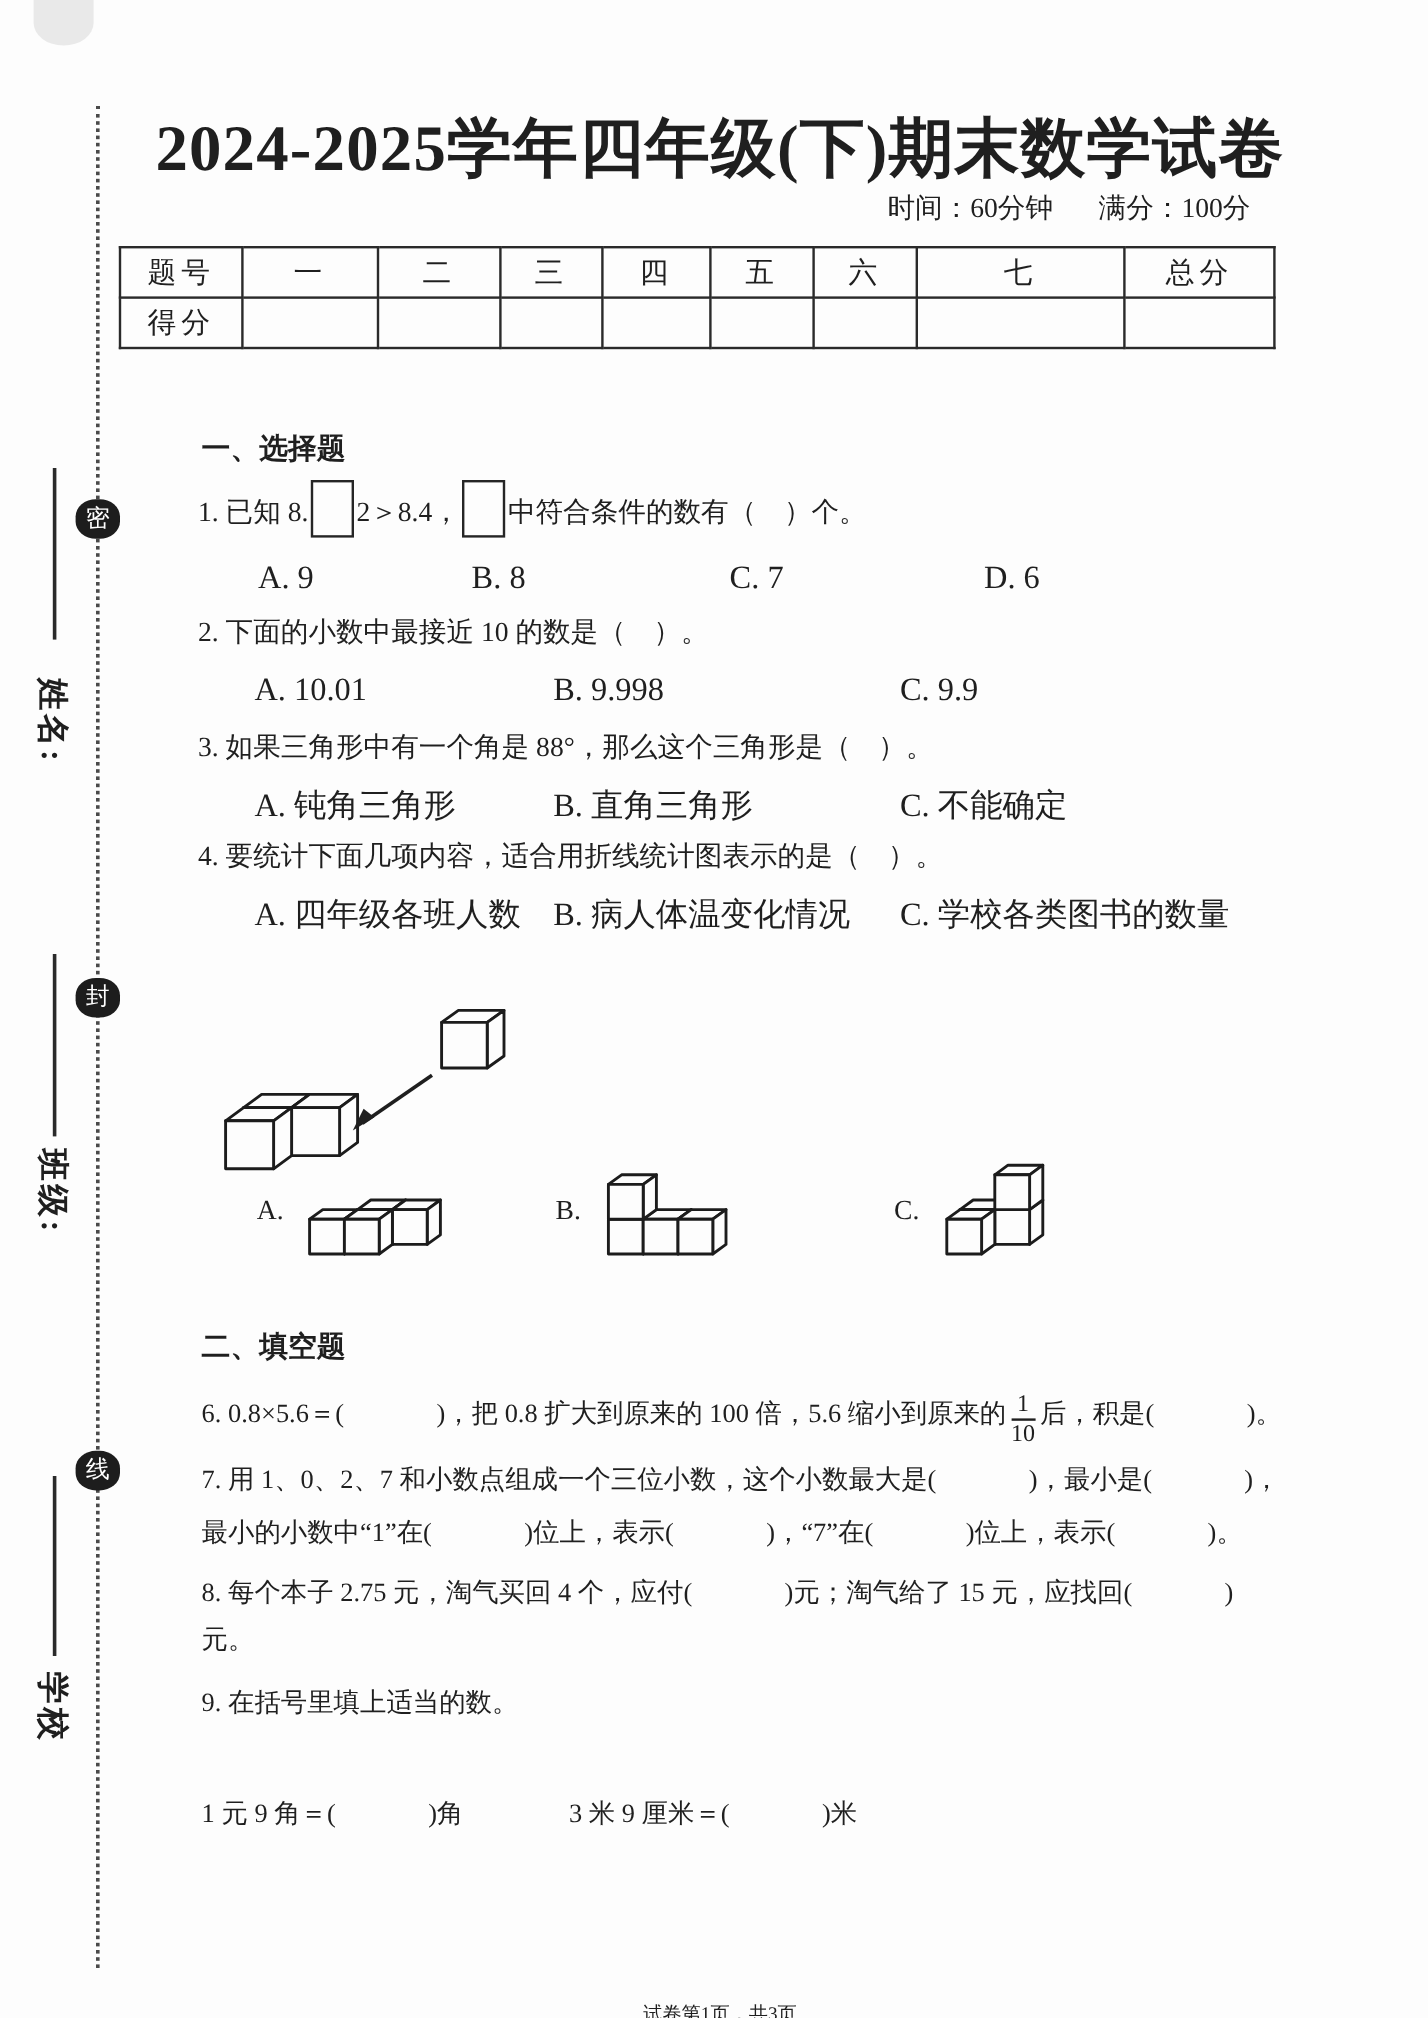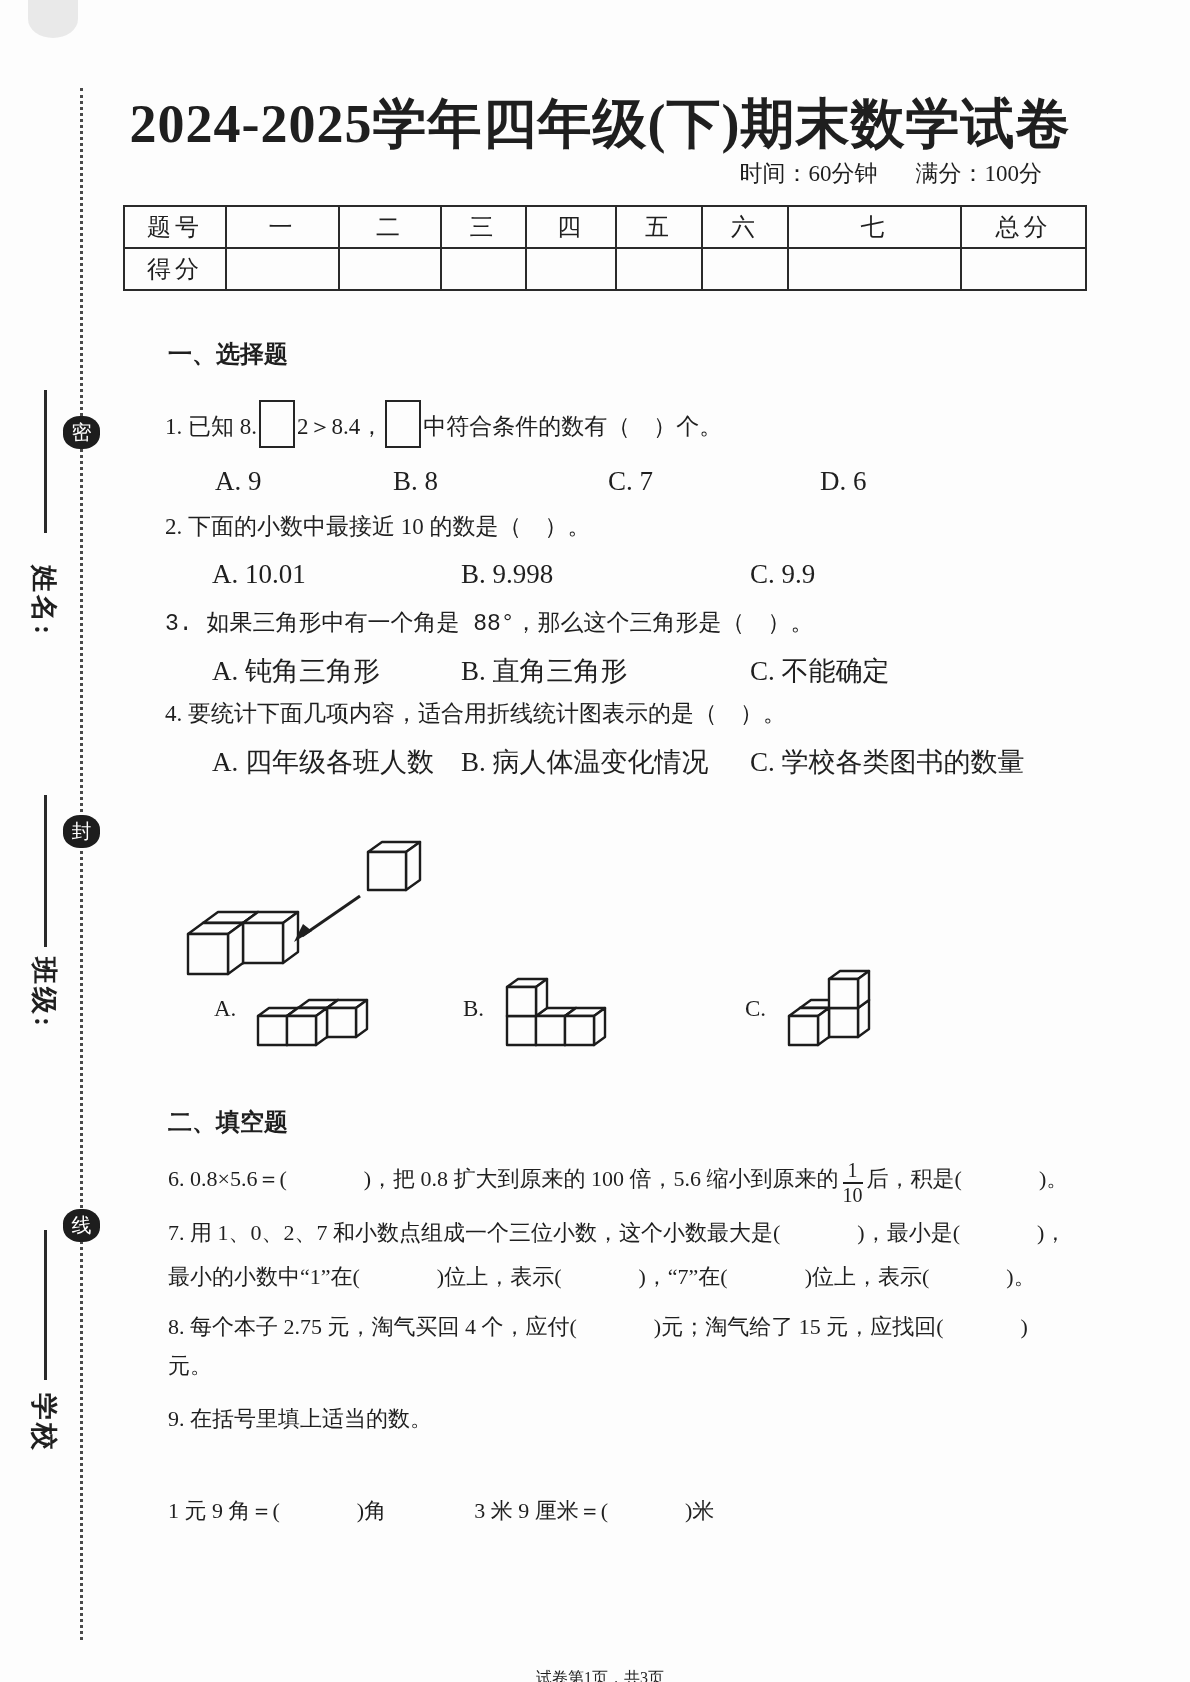--- a/index.html
+++ b/index.html
@@ -13,21 +13,21 @@
   .title{
     left:90px;top:88px;width:1020px;text-align:center;
     font-size:54px;font-weight:bold;letter-spacing:1px;white-space:nowrap;
   }
   .meta{
     left:150px;top:158px;width:892px;text-align:right;font-size:23px;white-space:pre;
   }
   .meta .gap{display:inline-block;width:38px;}
   
   table.score{
-    position:absolute;left:123px;top:205px;width:962px;height:82px;
+    position:absolute;left:99px;top:205px;width:962px;height:82px;
     border-collapse:collapse;table-layout:fixed;
   }
   table.score td{
     border:2px solid #2a2a2a;text-align:center;font-size:24px;
     height:40px;padding:0;letter-spacing:4px;
   }
   
   .seal-dotline{left:80px;top:88px;height:1552px;border-left:3px dotted #4a4a4a;width:0;}
   .seal-badge{
     left:63px;width:37px;height:33px;background:#1d1d1d;color:#fff;
@@ -115,38 +115,38 @@
     <td></td>
     <td></td>
     <td></td>
     <td></td>
   </tr>
 </tbody>
   </table>
 
 <div class="abs content">
 
-  <div class="abs h-sec" style="top:338px;">一、选择题</div>
+  <div class="abs h-sec" style="top:358px;">一、选择题</div>
 
   <div class="abs q" style="top:400px;"><span>1. 已知 8.</span><span class="qbox"></span><span>2＞8.4，</span><span class="qbox"></span><span>中符合条件的数有（　）个。</span></div>
   <div class="abs optrow" style="top:466px;width:940px;">
     <span style="left:65px;">A. 9</span>
     <span style="left:243px;">B. 8</span>
     <span style="left:458px;">C. 7</span>
     <span style="left:670px;">D. 6</span>
   </div>
 
   <div class="abs q" style="top:511px;">2. 下面的小数中最接近 10 的数是（　）。</div>
   <div class="abs optrow" style="top:559px;width:940px;">
     <span style="left:62px;">A. 10.01</span>
     <span style="left:311px;">B. 9.998</span>
     <span style="left:600px;">C. 9.9</span>
   </div>
 
-  <div class="abs q" style="top:607px;font-family:Liberation Mono, monospace;">3. 如果三角形中有一个角是 88°，那么这个三角形是（　）。</div>
+  <div class="abs q" style="top:607px;">3. 如果三角形中有一个角是 88°，那么这个三角形是（　）。</div>
   <div class="abs optrow" style="top:653px;width:940px;">
     <span style="left:62px;">A. 钝角三角形</span>
     <span style="left:311px;text-align:right;">B. 直角三角形</span>
     <span style="left:600px;">C. 不能确定</span>
   </div>
 
   <div class="abs q" style="top:698px;">4. 要统计下面几项内容，适合用折线统计图表示的是（　）。</div>
   <div class="abs optrow" style="top:744px;width:940px;">
     <span style="left:62px;">A. 四年级各班人数</span>
     <span style="left:311px;">B. 病人体温变化情况</span>

